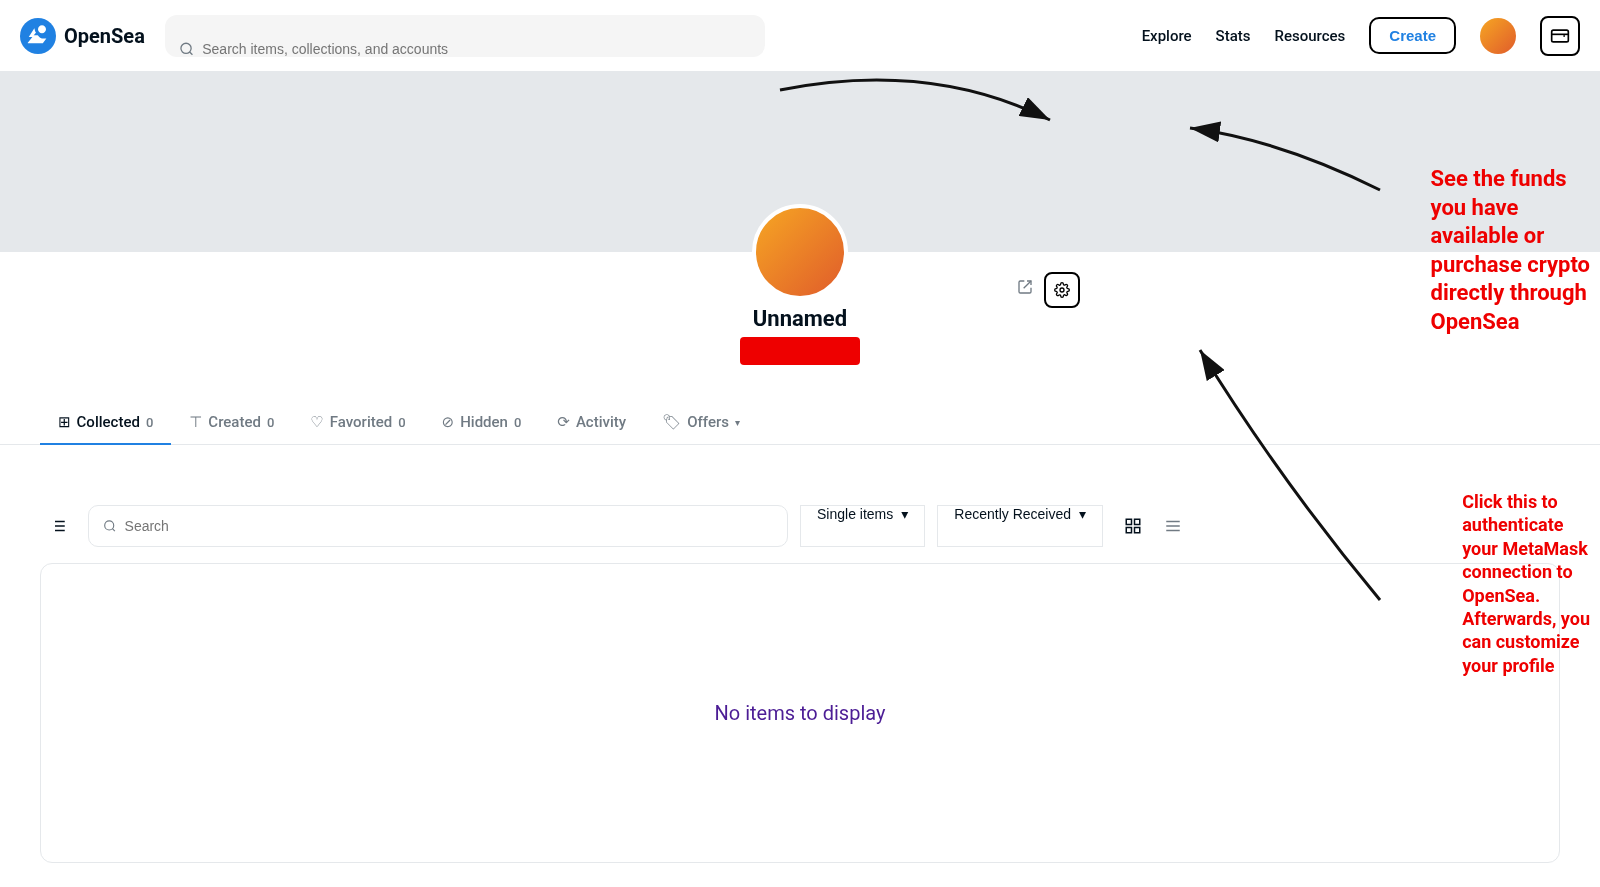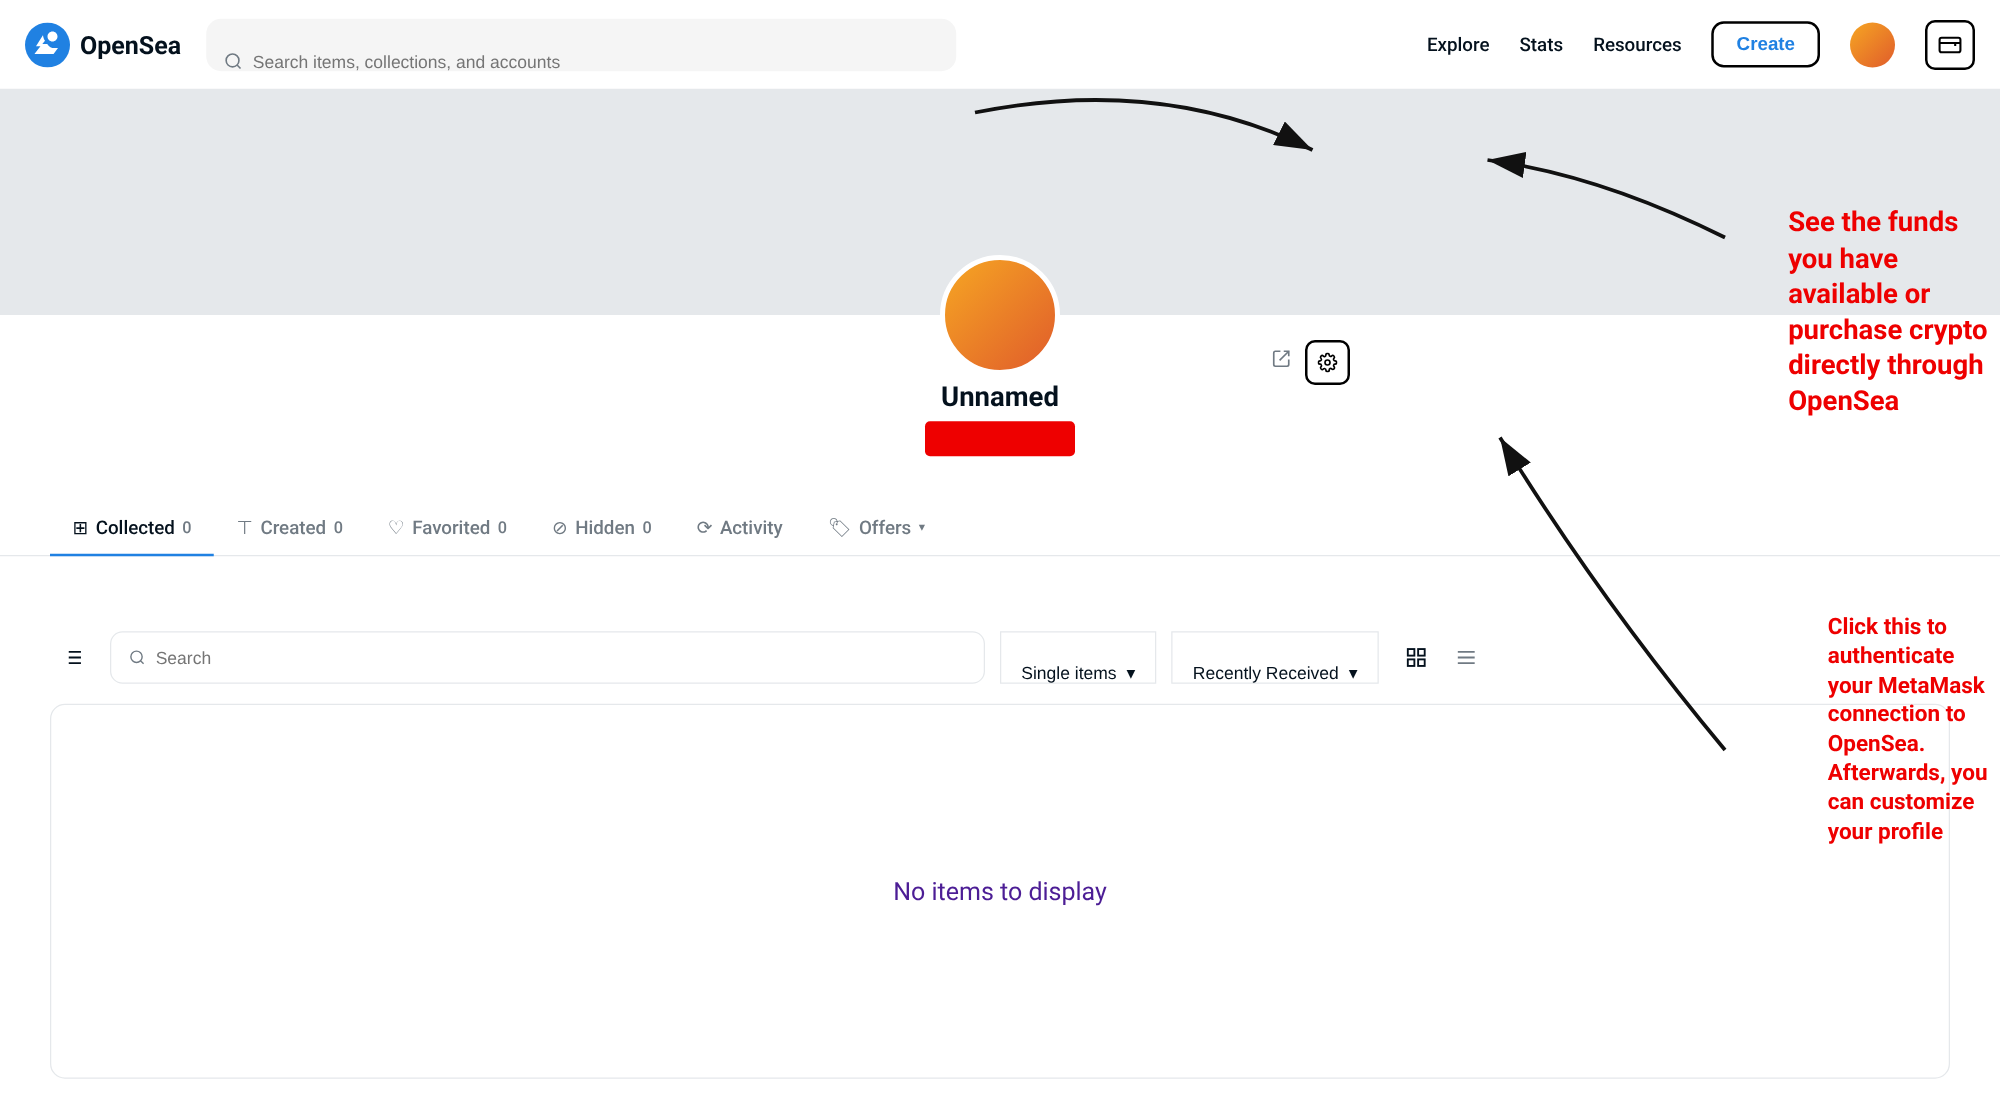--- a/index.html
+++ b/index.html
@@ -93,21 +93,21 @@
       width: 36px; height: 36px; display: flex; align-items: center; justify-content: center;
       cursor: pointer; border: none; background: none; font-size: 18px;
     }
     .search-box {
       display: flex; align-items: center; flex: 1; max-width: 700px;
       border: 1px solid #e5e8eb; border-radius: 10px; padding: 0 14px; height: 42px; gap: 8px;
       background: #fff;
     }
     .search-box input { border: none; outline: none; font-size: 14px; color: #04111d; width: 100%; }
     .dropdown-btn {
-      display: flex; align-items: flex-end; gap: 8px; padding: 0 16px; height: 42px;
+      display: flex; align-items: flex-start; gap: 8px; padding: 0 16px; height: 42px;
       border: 1px solid #e5e8eb; border-radius: 0; cursor: pointer; font-size: 14px;
       font-weight: 500; background: #fff; color: #04111d;
     }
     .view-toggle { display: flex; gap: 4px; }
     .view-btn {
       width: 36px; height: 36px; border: none; cursor: pointer; border-radius: 6px;
       background: #fff; font-size: 18px; display: flex; align-items: center; justify-content: center;
       color: #707a83;
     }
     .view-btn.active { color: #04111d; }

